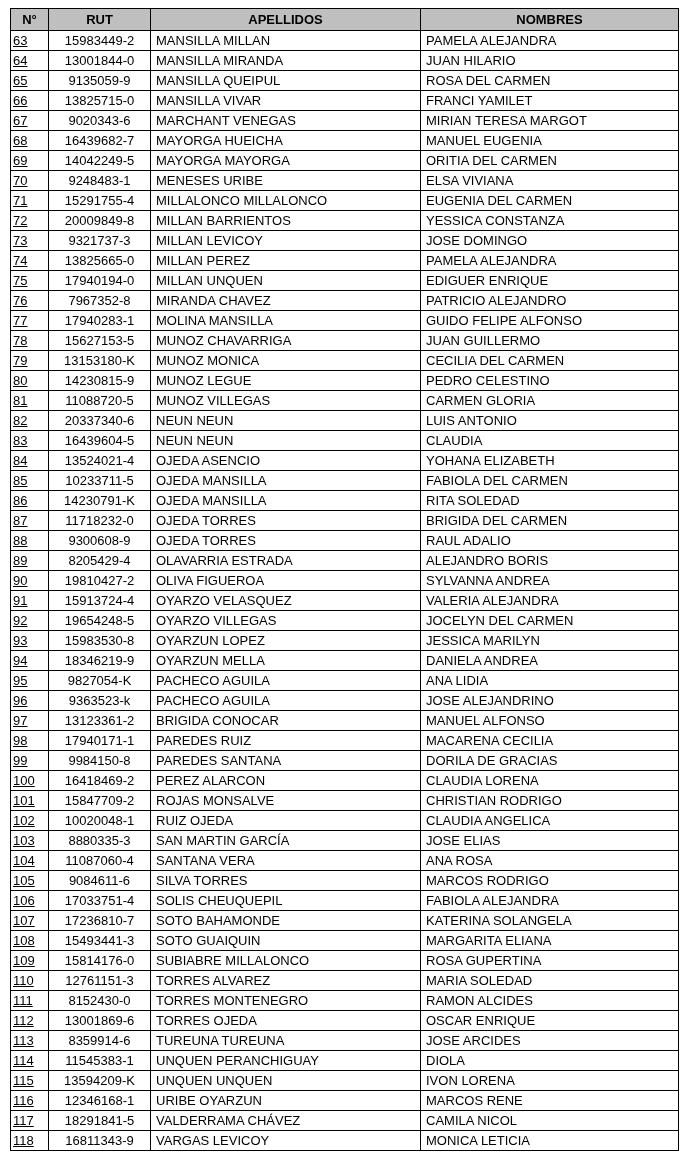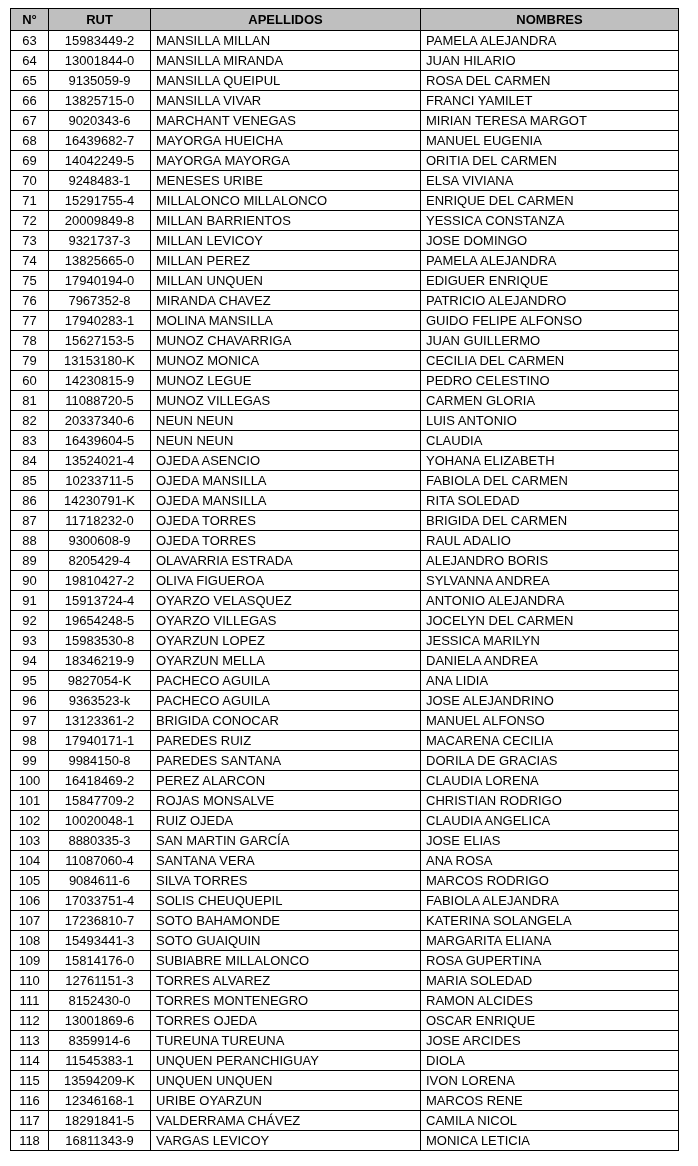--- a/index.html
+++ b/index.html
@@ -37,21 +37,21 @@
     font-weight: bold;
     text-align: center;
     height: 21px;
     line-height: 21px;
     font-size: 13px;
   }
   col.c-num { width: 38px; }
   col.c-rut { width: 102px; }
   col.c-ape { width: 270px; }
   col.c-nom { width: 258px; }
-  td.num { text-align: center; padding: 0 2px; }
+  td.num { padding: 0 2px; text-decoration: underline; }
   td.rut { text-align: center; }
   td.ape, td.nom { text-align: left; }
 </style>
 </head>
 <body>
 
 <div class="page">
   <table class="roster">
     <colgroup>
       <col class="c-num">
@@ -113,21 +113,21 @@
         <tr>
           <td class="num">70</td>
           <td class="rut">9248483-1</td>
           <td class="ape">MENESES URIBE</td>
           <td class="nom">ELSA VIVIANA</td>
         </tr>
         <tr>
           <td class="num">71</td>
           <td class="rut">15291755-4</td>
           <td class="ape">MILLALONCO MILLALONCO</td>
-          <td class="nom">ENRIQUE DEL CARMEN</td>
+          <td class="nom">EUGENIA DEL CARMEN</td>
         </tr>
         <tr>
           <td class="num">72</td>
           <td class="rut">20009849-8</td>
           <td class="ape">MILLAN BARRIENTOS</td>
           <td class="nom">YESSICA CONSTANZA</td>
         </tr>
         <tr>
           <td class="num">73</td>
           <td class="rut">9321737-3</td>
@@ -164,21 +164,21 @@
           <td class="ape">MUNOZ CHAVARRIGA</td>
           <td class="nom">JUAN GUILLERMO</td>
         </tr>
         <tr>
           <td class="num">79</td>
           <td class="rut">13153180-K</td>
           <td class="ape">MUNOZ MONICA</td>
           <td class="nom">CECILIA DEL CARMEN</td>
         </tr>
         <tr>
-          <td class="num">60</td>
+          <td class="num">80</td>
           <td class="rut">14230815-9</td>
           <td class="ape">MUNOZ LEGUE</td>
           <td class="nom">PEDRO CELESTINO</td>
         </tr>
         <tr>
           <td class="num">81</td>
           <td class="rut">11088720-5</td>
           <td class="ape">MUNOZ VILLEGAS</td>
           <td class="nom">CARMEN GLORIA</td>
         </tr>
@@ -233,21 +233,21 @@
         <tr>
           <td class="num">90</td>
           <td class="rut">19810427-2</td>
           <td class="ape">OLIVA FIGUEROA</td>
           <td class="nom">SYLVANNA ANDREA</td>
         </tr>
         <tr>
           <td class="num">91</td>
           <td class="rut">15913724-4</td>
           <td class="ape">OYARZO VELASQUEZ</td>
-          <td class="nom">ANTONIO ALEJANDRA</td>
+          <td class="nom">VALERIA ALEJANDRA</td>
         </tr>
         <tr>
           <td class="num">92</td>
           <td class="rut">19654248-5</td>
           <td class="ape">OYARZO VILLEGAS</td>
           <td class="nom">JOCELYN DEL CARMEN</td>
         </tr>
         <tr>
           <td class="num">93</td>
           <td class="rut">15983530-8</td>

